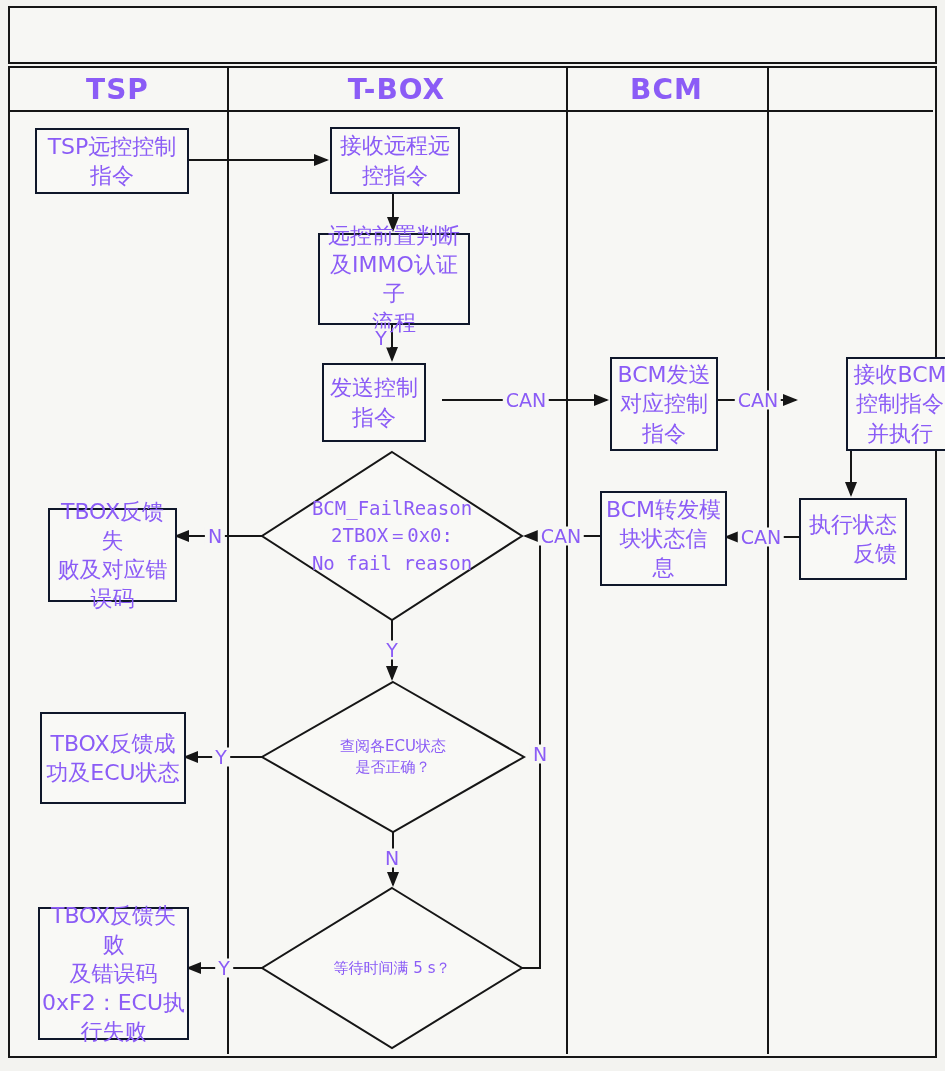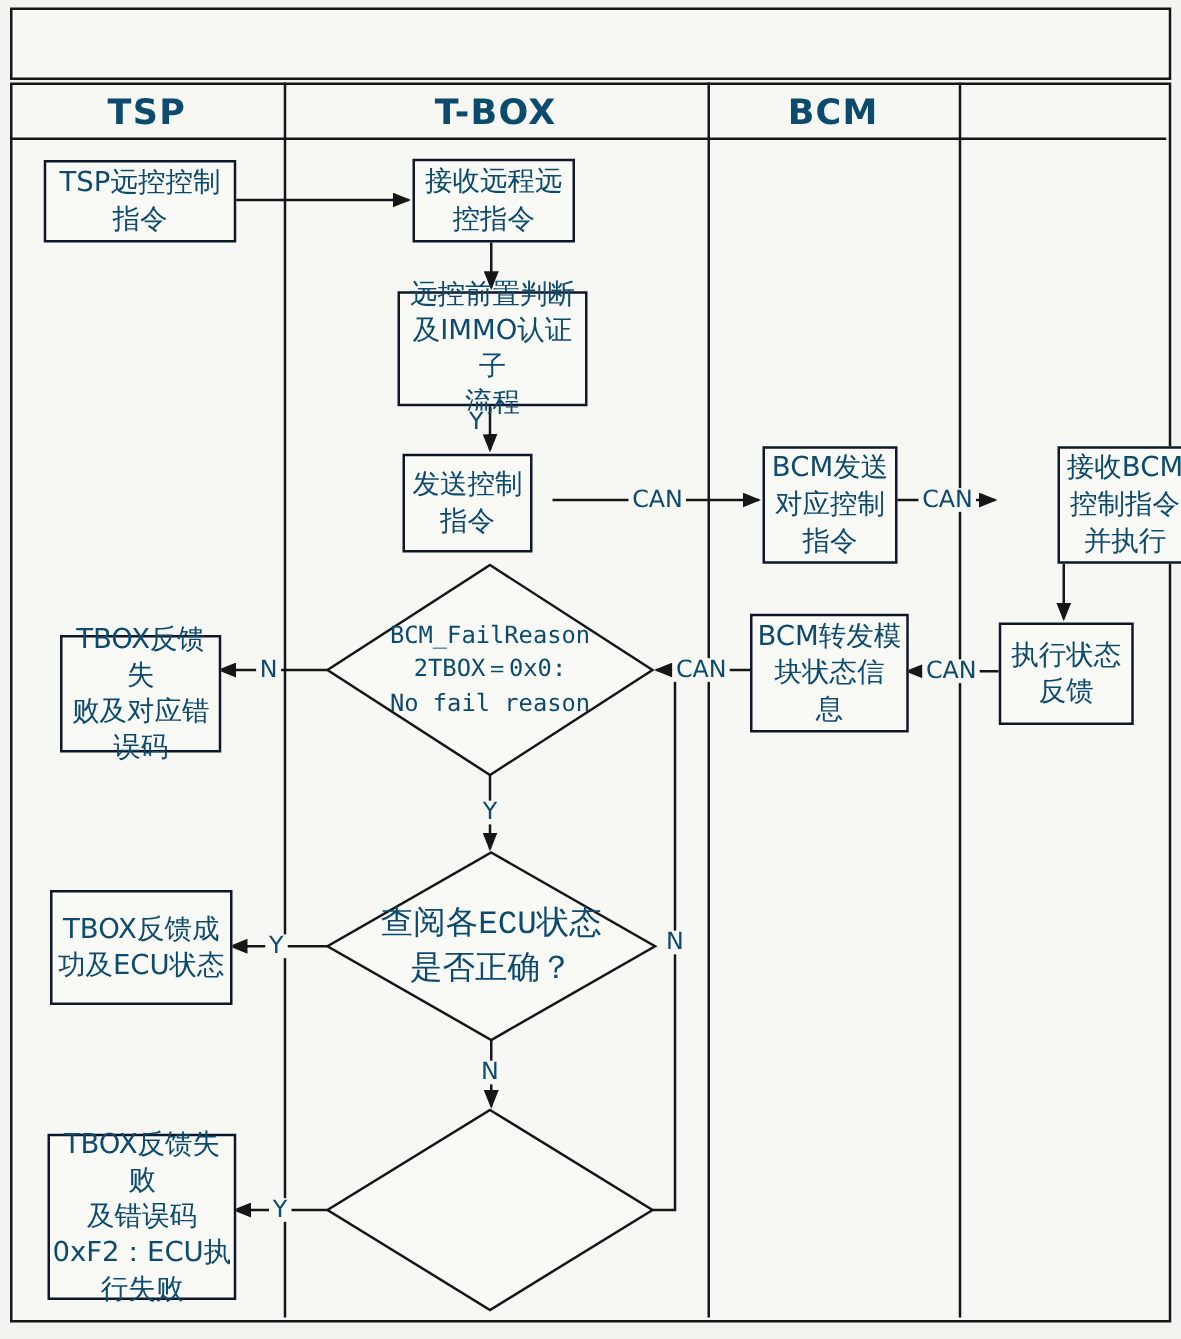--- a/index.html
+++ b/index.html
@@ -1,20 +1,20 @@
 <!DOCTYPE html>
 <html><head>
 <meta charset="utf-8">
 <style>
   html,body{margin:0;padding:0;background:#e9e9e6;}
   .page{
     position:relative; width:945px; height:1071px;
     background:#f3f3f0; overflow:hidden;
     font-family:"DejaVu Sans","Liberation Sans",sans-serif;
-    color:#0c4a6e;
+    color:#8b5cf6;
   }
   .abs{position:absolute;}
   
   .top-box{left:8px; top:6px; width:925px; height:54px; border:2px solid #161616; background:#f7f7f4;}
   .table-frame{left:8px; top:66px; width:925px; height:988px; border:2px solid #161616; background:#f7f7f4;}
   .vline{width:2px; background:#161616;}
   .hline{height:2px; background:#161616;}
   .lane-head{
     top:68px; height:42px; display:flex; align-items:center; justify-content:center;
     font-size:28px; font-weight:bold; letter-spacing:1px; z-index:3;
@@ -22,21 +22,21 @@
   
   svg.wires{left:0; top:0; z-index:1;}
   
   .node{
     display:flex; align-items:center; justify-content:center; text-align:center;
     border:2px solid #0f172a; background:#f9f9f6;
     font-size:22px; line-height:1.32; white-space:pre-line; z-index:2;
   }
   .dtext{
     display:flex; align-items:center; justify-content:center; text-align:center;
-    font-size:26px; line-height:1.4; white-space:pre-line; z-index:2; background:transparent;font-family:Liberation Mono, monospace;
+    font-size:15px; line-height:1.4; white-space:pre-line; z-index:2; background:transparent;
   }
   .dtext.mono{font-family:"DejaVu Sans Mono","Liberation Mono",monospace; font-size:19px; line-height:1.45;}
   
   .elabel{
     transform:translate(-50%,-50%); background:#f7f7f4; padding:0 3px;
     font-size:19px; line-height:1; z-index:3; white-space:nowrap;
   }
 </style>
 </head>
 <body>
@@ -105,40 +105,41 @@
 及IMMO认证子
 流程</div>
   <div class="abs node" style="left:322px; top:363px; width:100px; height:75px;">发送控制
 指令</div>
   <div class="abs node" style="left:610px; top:357px; width:104px; height:90px;">BCM发送
 对应控制
 指令</div>
   <div class="abs node" style="left:846px; top:357px; width:104px; height:90px;">接收BCM
 控制指令
 并执行</div>
-  <div class="abs node" style="left:799px; top:498px; width:104px; height:78px;">执行状态
+  <div class="abs node" style="left:799px; top:498px; width:104px; height:78px;text-align:right;">执行状态
 反馈</div>
   <div class="abs node" style="left:600px; top:491px; width:123px; height:91px;">BCM转发模
 块状态信
 息</div>
   <div class="abs node" style="left:48px;  top:492px; width:125px; height:90px;margin-top:16px;">TBOX反馈失
 败及对应错
 误码</div>
   <div class="abs node" style="left:40px;  top:712px; width:142px; height:88px;">TBOX反馈成
 功及ECU状态</div>
   <div class="abs node" style="left:38px;  top:907px; width:147px; height:129px;">TBOX反馈失败
 及错误码
 0xF2：ECU执
 行失败</div>
 
   <div class="abs dtext mono" style="left:272px; top:470px; width:240px; height:132px;">BCM_FailReason
 2TBOX＝0x0:
 No fail reason</div>
   <div class="abs dtext" style="left:283px; top:700px; width:220px; height:114px;">查阅各ECU状态
 是否正确？</div>
+  <div class="abs dtext" style="left:272px; top:928px; width:240px; height:80px;">等待时间满 5 s？</div>
 
   <span class="abs elabel" style="left:381px; top:338px;">Y</span>
   <span class="abs elabel" style="left:526px; top:400px;">CAN</span>
   <span class="abs elabel" style="left:758px; top:400px;">CAN</span>
   <span class="abs elabel" style="left:761px; top:537px;">CAN</span>
   <span class="abs elabel" style="left:561px; top:536px;">CAN</span>
   <span class="abs elabel" style="left:215px; top:536px;">N</span>
   <span class="abs elabel" style="left:392px; top:650px;">Y</span>
   <span class="abs elabel" style="left:221px; top:757px;">Y</span>
   <span class="abs elabel" style="left:392px; top:858px;">N</span>

